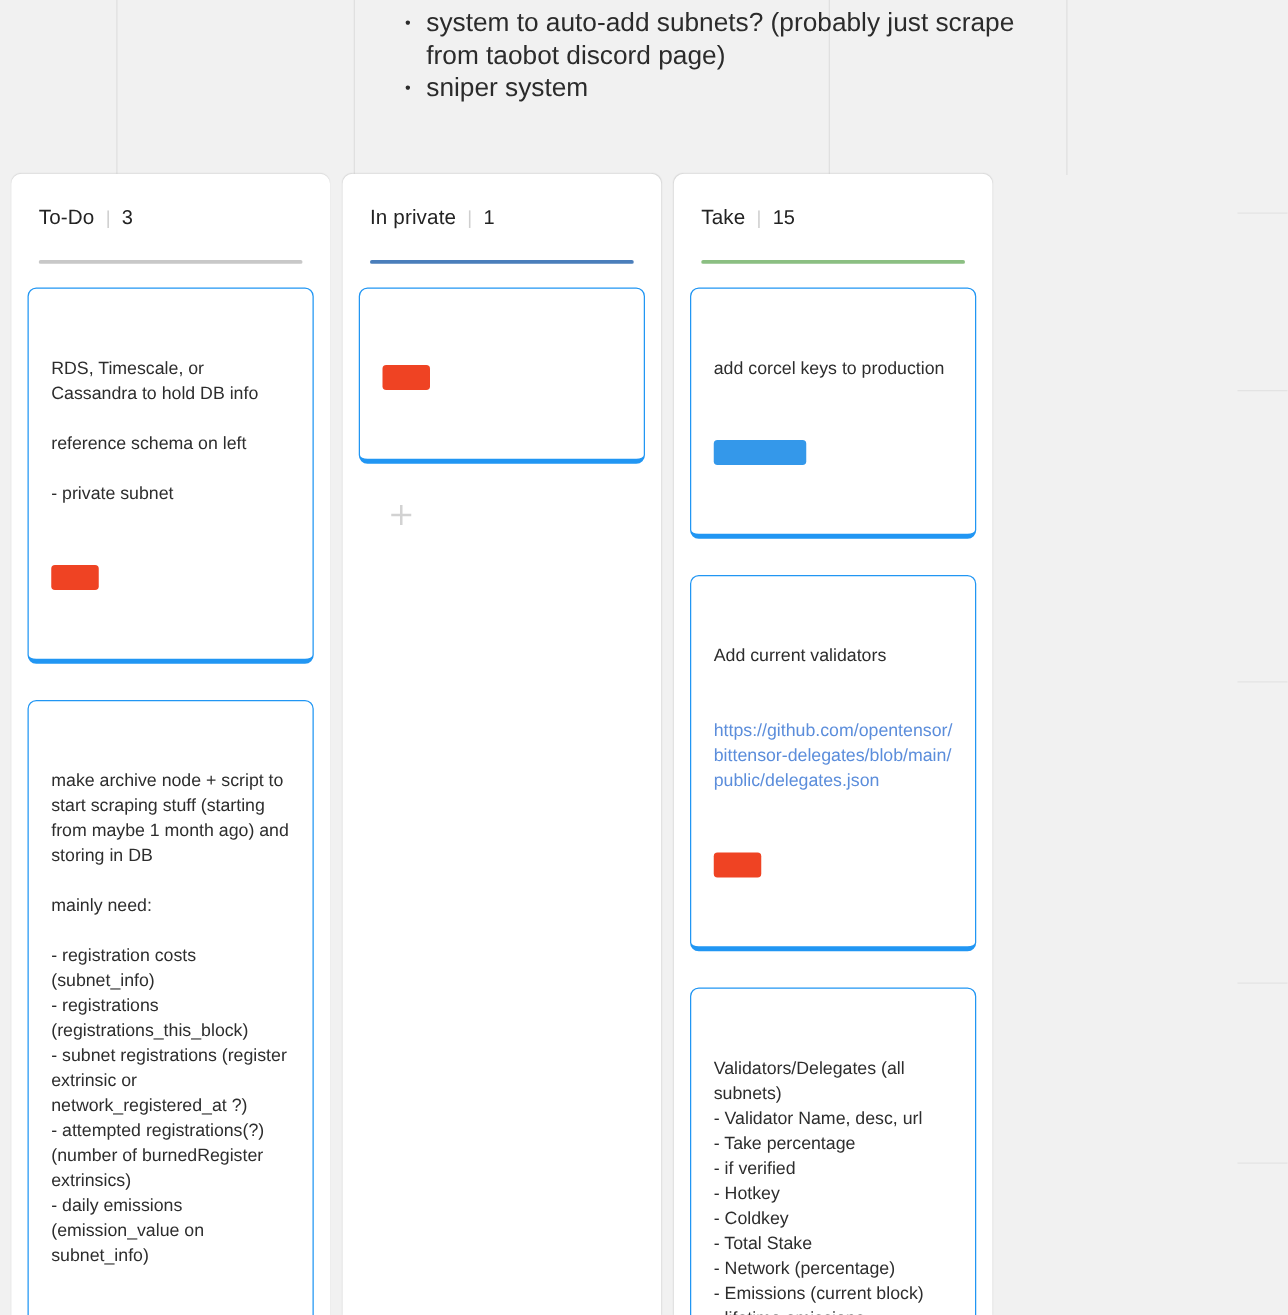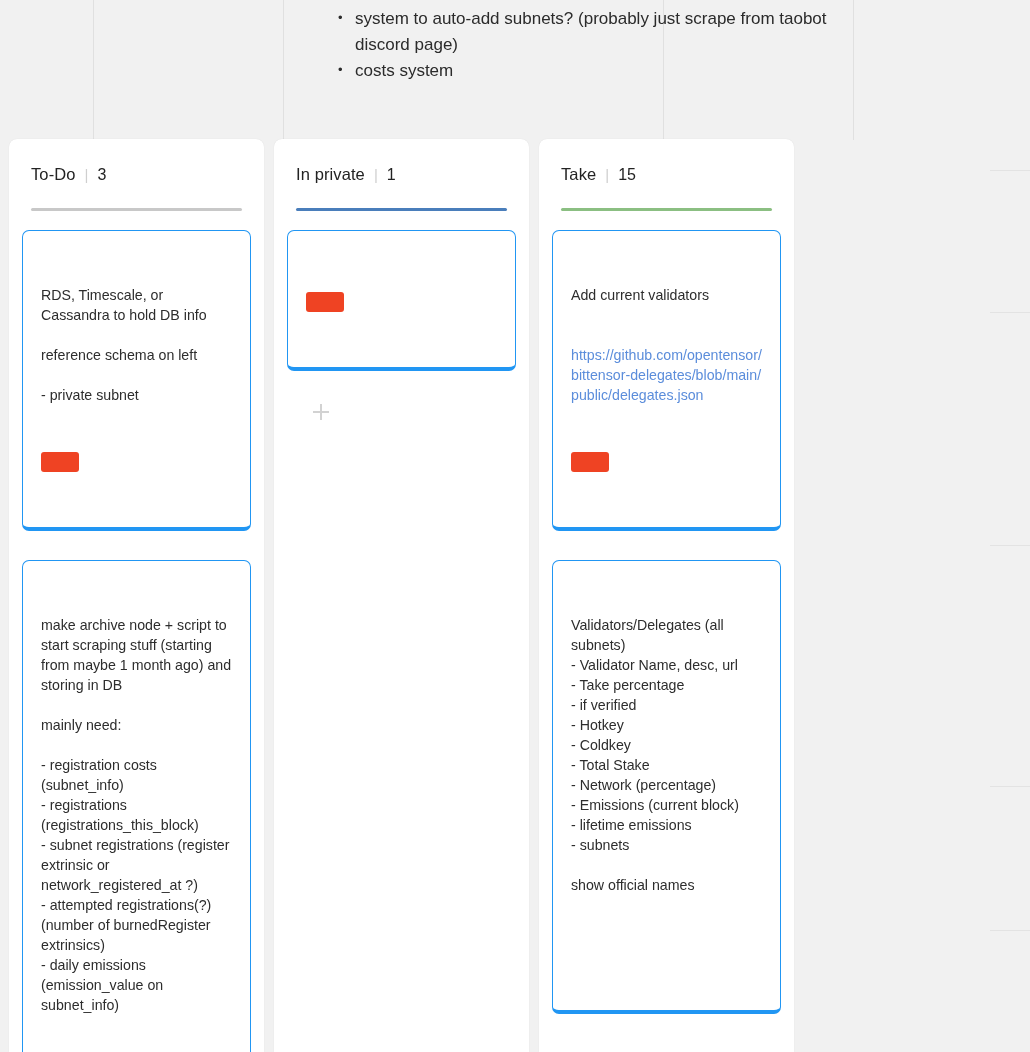--- a/index.html
+++ b/index.html
@@ -25,25 +25,25 @@
     background: #e0e0e0;
   }
   .bg-hrule {
     position: absolute;
     right: 0;
     height: 1px;
     background: #e3e3e3;
   }
   #bg-notes {
     position: absolute;
-    left: 336px;
+    left: 322px;
     top: 6px;
     width: 520px;
     color: #2b2b2b;
-    font-size: 17px;
+    font-size: 21px;
     line-height: 26px;
   }
   #bg-notes ul { list-style: none; }
   #bg-notes li {
     position: relative;
     padding-left: 19px;
     margin-bottom: 0px;
   }
   #bg-notes li::before {
     content: "\2022";
@@ -173,21 +173,21 @@
 
   <div class="bg-hrule" style="top:170px;width:40px;"></div>
   <div class="bg-hrule" style="top:312px;width:40px;"></div>
   <div class="bg-hrule" style="top:545px;width:40px;"></div>
   <div class="bg-hrule" style="top:786px;width:40px;"></div>
   <div class="bg-hrule" style="top:930px;width:40px;"></div>
 
   <div id="bg-notes">
     <ul>
       <li>system to auto-add subnets? (probably just scrape from taobot discord page)</li>
-      <li>costs system</li>
+      <li>sniper system</li>
     </ul>
   </div>
 </div>
 
 <div id="board">
 
   <div class="column">
     <div class="col-header">
       <span class="col-title">To-Do</span>
       <span class="col-sep">|</span>
@@ -253,20 +253,26 @@
   <div class="column">
     <div class="col-header">
       <span class="col-title">Take</span>
       <span class="col-sep">|</span>
       <span class="col-count">15</span>
     </div>
     <div class="col-underline" style="background:#8bbf82;"></div>
 
     <div class="cards">
 
+      <div class="card">
+        <div class="card-text">add corcel keys to production</div>
+        <div class="chips">
+          <span class="chip blue"></span>
+        </div>
+      </div>
 
       <div class="card">
         <div class="card-text">Add current validators
 </div>
         <a class="card-link">https://github.com/opentensor/bittensor-delegates/blob/main/public/delegates.json</a>
         <div class="chips">
           <span class="chip red"></span>
         </div>
       </div>
 

